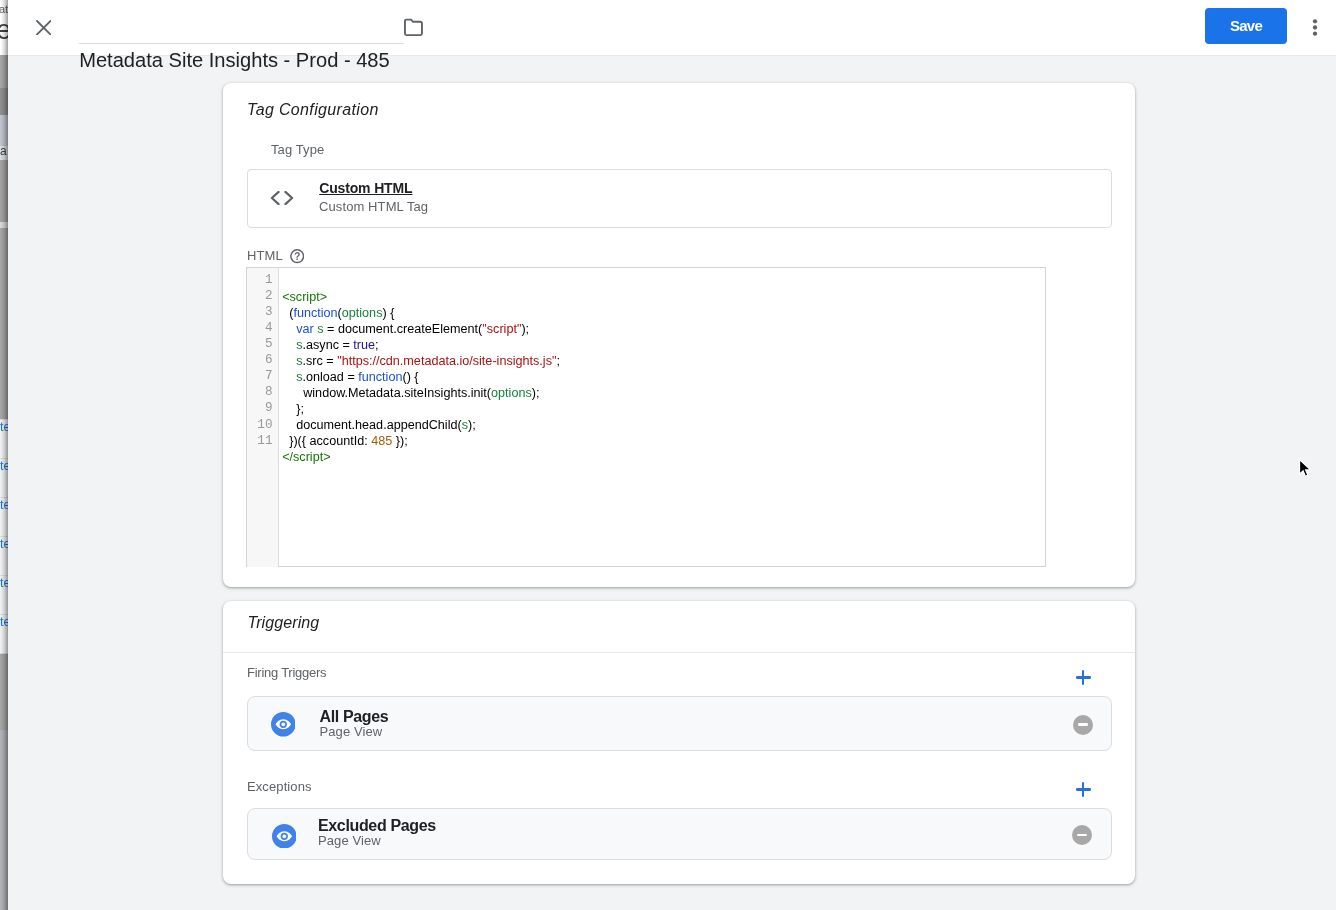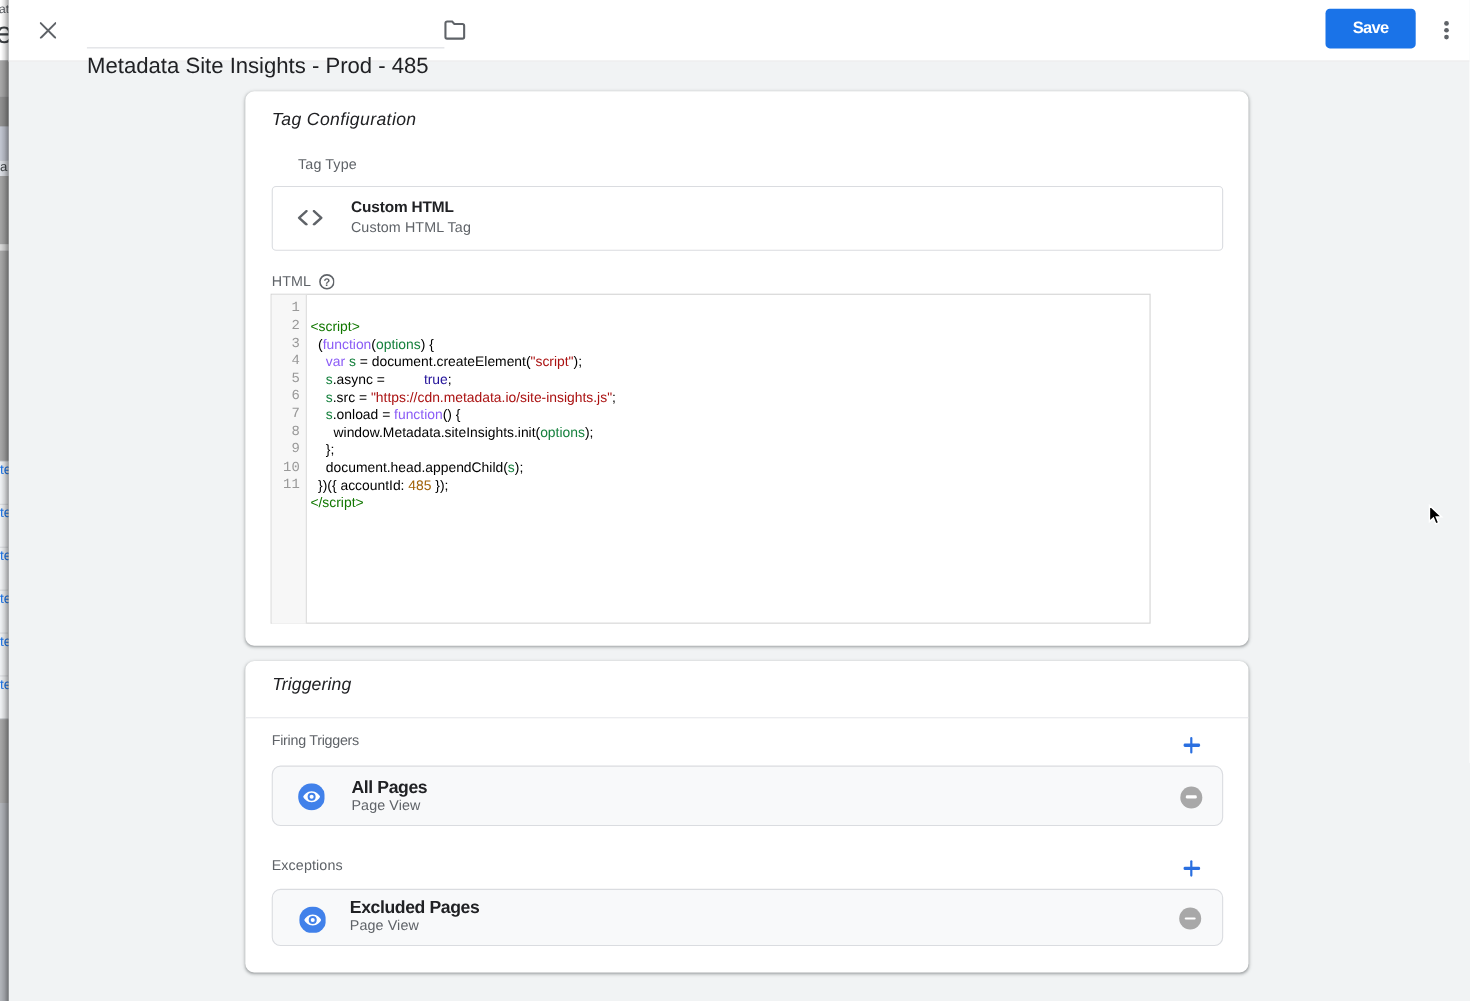--- a/index.html
+++ b/index.html
@@ -24,23 +24,23 @@
 .h16 { position:absolute; font-size:16px; color:#202124; line-height:1; letter-spacing:0.1px;font-style:italic; }
 .lbl { position:absolute; font-size:13px; color:#5f6368; line-height:1; letter-spacing:0.1px; }
 #tagtypebox { position:absolute; left:247px; top:168.5px; width:865px; height:59px; border:1px solid #dadce0; border-radius:4px; background:#fff; }
 .bold15 { position:absolute; font-weight:bold; font-size:16px; color:#202124; line-height:1; letter-spacing:-0.35px; }
 
 #editor { position:absolute; left:246px; top:267px; width:800px; height:300px; border:1px solid #d4d4d4; background:#fff; }
 #gutter { position:absolute; left:246.5px; top:267.5px; width:32px; height:299px; background:#f7f7f7; border-right:1px solid #ddd; }
 #lnums { position:absolute; left:246.5px; top:272.1px; width:26px; text-align:right; font-family:"Liberation Mono",monospace; font-size:12.62px; line-height:16.04px; color:#999; }
 #code { position:absolute; left:282.2px; top:289px; font-family:Liberation Sans, sans-serif; font-size:12.62px; line-height:16.04px; color:#000; white-space:pre; }
 .cg { color:#117700; } 
-.ck { color:#8b5cf6;margin-top:40px; } 
+.ck { color:#1d4ed8;margin-top:40px; } 
 .cb { color:#15803d; } 
-.ca { color:#221199;margin-left:32px; } 
+.ca { color:#221199; } 
 .cs { color:#aa1111; } 
 .cn { color:#a16207; } 
 
 .trow { position:absolute; left:246.5px; width:865px; background:#f8f9fa; border:1px solid #dadce0; border-radius:8px; }
 #trow1 { top:696px; height:55px; }
 #trow2 { top:807.5px; height:52px; }
 .minus { position:absolute; width:20.4px; height:20.4px; border-radius:50%; background:#a8a8a8; }
 .minus::after { content:""; position:absolute; left:5.1px; top:8.9px; width:10.2px; height:2.6px; border-radius:1.3px; background:#fff; }
 .plus { position:absolute; width:15px; height:15px; }
 .plus::before { content:""; position:absolute; left:6.3px; top:0; width:2.4px; height:15px; background:#2a6fe0; border-radius:1.2px; }
@@ -102,21 +102,21 @@
 </svg>
 
 <div class="card" id="card1"></div>
 <div class="h16" style="left:247px;top:102.3px;letter-spacing:0.35px;">Tag Configuration</div>
 <div class="lbl" style="left:247px;top:143px;margin-left:24px;">Tag Type</div>
 <div id="tagtypebox"></div>
 <svg class="abs" style="left:269px;top:191px;" width="26" height="14" viewBox="0 0 26 14">
   <path d="M9.6 0.9 L2.9 7 L9.6 13.1" fill="none" stroke="#5f6368" stroke-width="2.2" stroke-linecap="round" stroke-linejoin="round"></path>
   <path d="M16.4 0.9 L23.1 7 L16.4 13.1" fill="none" stroke="#5f6368" stroke-width="2.2" stroke-linecap="round" stroke-linejoin="round"></path>
 </svg>
-<div style="position:absolute;left:319.2px;top:180.7px;font-weight:bold;font-size:14px;color:#202124;line-height:1;letter-spacing:-0.15px;">Custom HTML</div>
+<div style="position:absolute;left:319.2px;top:180.7px;font-weight:bold;font-size:14px;color:#202124;line-height:1;letter-spacing:-0.15px;text-decoration:underline;">Custom HTML</div>
 <div class="lbl" style="left:319px;top:199.8px;">Custom HTML Tag</div>
 <div class="lbl" style="left:247px;top:248.5px;">HTML</div>
 <svg class="abs" style="left:289.8px;top:249.3px;" width="14.4" height="14.4" viewBox="0 0 14.4 14.4">
   <circle cx="7.2" cy="7.2" r="6.35" fill="none" stroke="#5f6368" stroke-width="1.45"></circle>
   <text x="7.2" y="10.7" font-size="10" font-weight="bold" font-family="Liberation Sans, sans-serif" fill="#5f6368" text-anchor="middle">?</text>
 </svg>
 
 <div id="editor"></div>
 <div id="gutter"></div>
 <div id="lnums">1<br>2<br>3<br>4<br>5<br>6<br>7<br>8<br>9<br>10<br>11</div>

